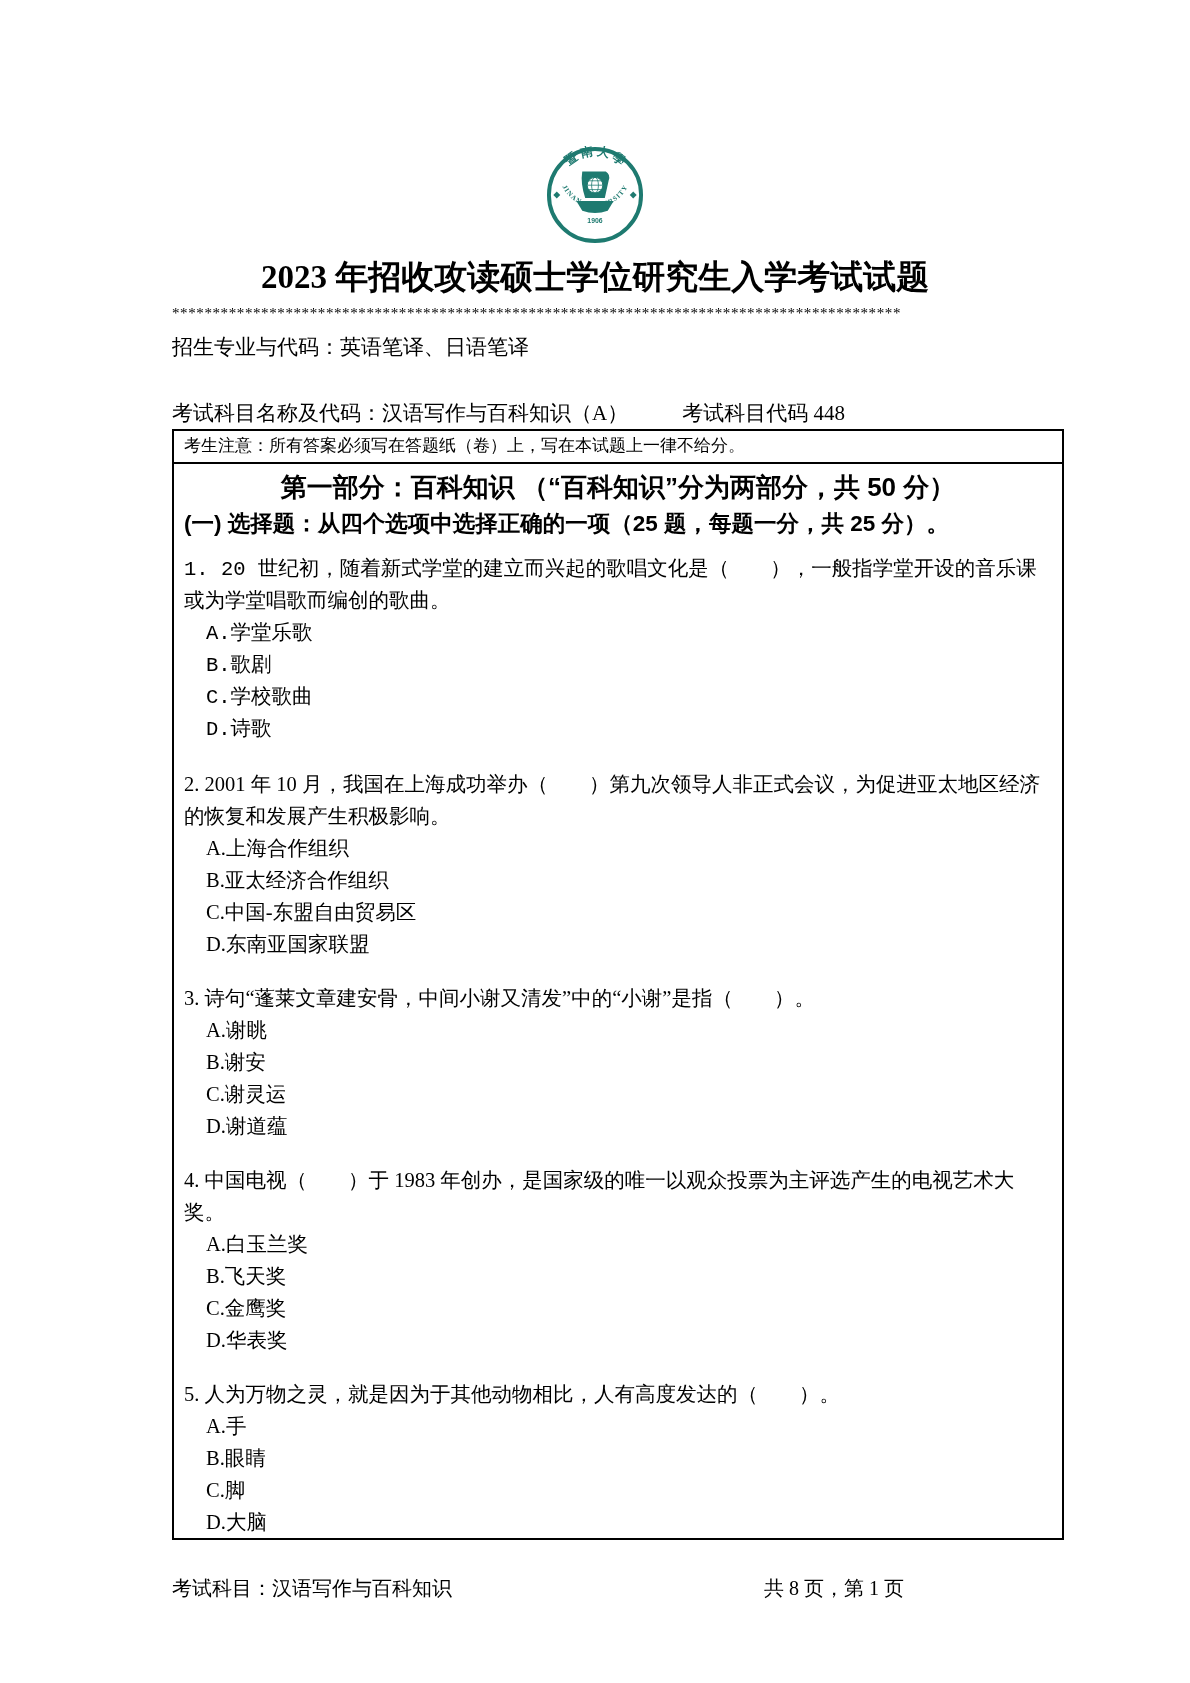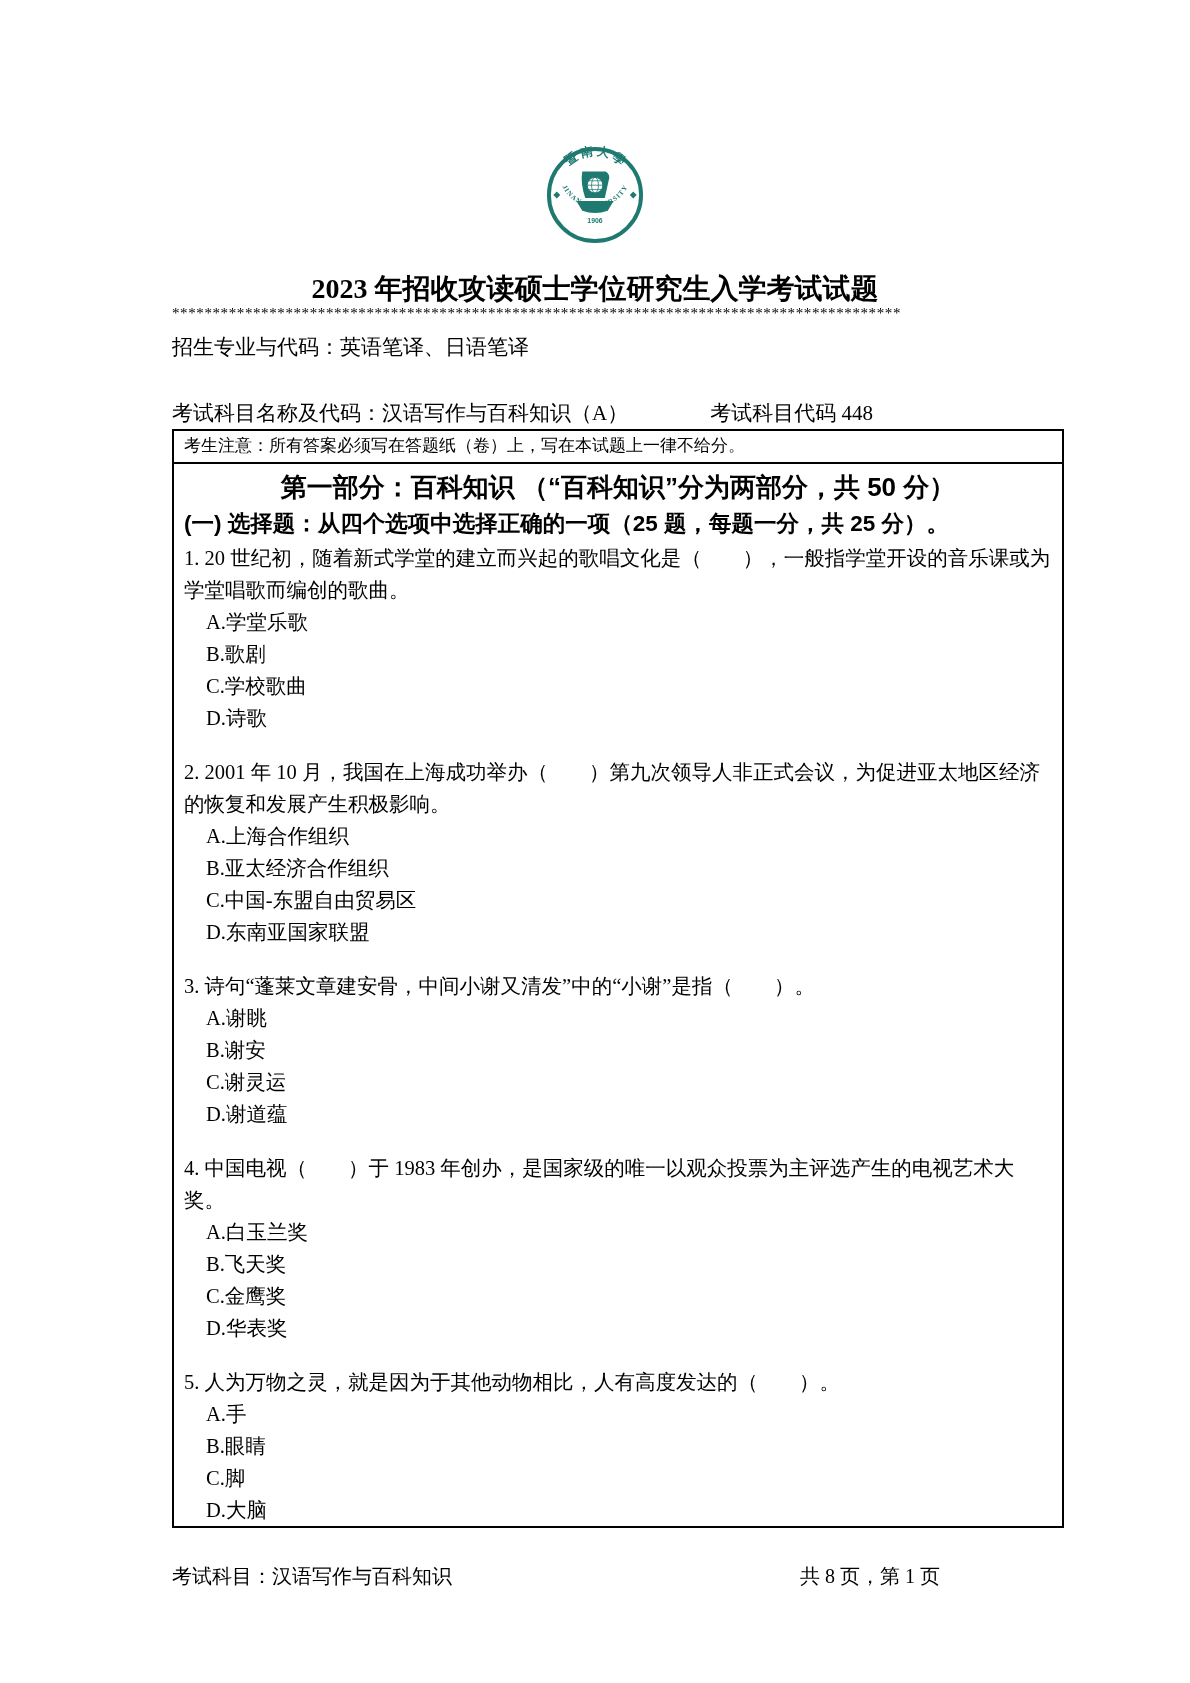--- a/index.html
+++ b/index.html
@@ -22,58 +22,57 @@
   .logo-cn {
     font-size:60px; font-weight:bold; letter-spacing:10px; line-height:1.05;
     font-family:"Liberation Serif", serif;
   }
   .logo-en {
     font-size:19px; font-weight:bold; letter-spacing:4.5px; margin-top:2px;
     font-family:"Liberation Serif", serif;
   }
   .exam-title {
     position:absolute; top:255px; left:0; width:100%;
-    text-align:center; font-size:28px; font-weight:bold;
+    text-align:center; font-size:33px; font-weight:bold;
     font-family:"Liberation Serif", serif;
-    margin-top:15px;
   }
   
   .body-col { position:absolute; left:172px; top:303px; width:892px; }
   .asterisks {
     font-size:15px; line-height:20px; letter-spacing:0.6px;
     white-space:nowrap; overflow:hidden; width:845px;
     font-family:"Liberation Serif", serif;
   }
   .admission-line { margin-top:10px; font-size:21px; line-height:28px; }
   .subject-line  { margin-top:38px; font-size:21px; line-height:28px; }
-  .subject-line .code { margin-left:82px; }
+  .subject-line .code { margin-left:54px; }
   .notice-box {
     margin-top:2px; border:2px solid #000;
     padding:4px 10px 5px; font-size:17px; line-height:22px;
   }
   .main-box {
     border:2px solid #000; border-top:0;
     padding:4px 10px 0;
   }
   .part-heading {
     font-size:26px; font-weight:bold; line-height:38px;
     font-family:"Liberation Sans", sans-serif;
     text-align:center;
   }
   .sub-heading {
     font-size:22.5px; font-weight:bold; line-height:36px;
     font-family:"Liberation Sans", sans-serif;
   }
   .question { margin-top:22px; font-size:20.5px; line-height:32px; }
-  .question.first { margin-top:0; }
+  .question.first { margin-top:12px;font-family:Liberation Mono, monospace; }
   .q-text { }
   .option { padding-left:22px; line-height:32px; }
   
   .footer { margin-top:36px; position:relative; font-size:20px; line-height:24px; }
-  .footer .right { position:absolute; left:592px; top:0;margin-left:36px; }
+  .footer .right { position:absolute; left:592px; top:0; }
 </style>
 </head>
 <body>
 
 <div class="page">
 
   <div class="logo-row">
     <svg class="logo-svg" viewBox="0 0 100 100" aria-hidden="true">
       <defs>
         <path id="arcTop" d="M 13,56 A 38,38 0 1 1 87,56" fill="none"></path>

